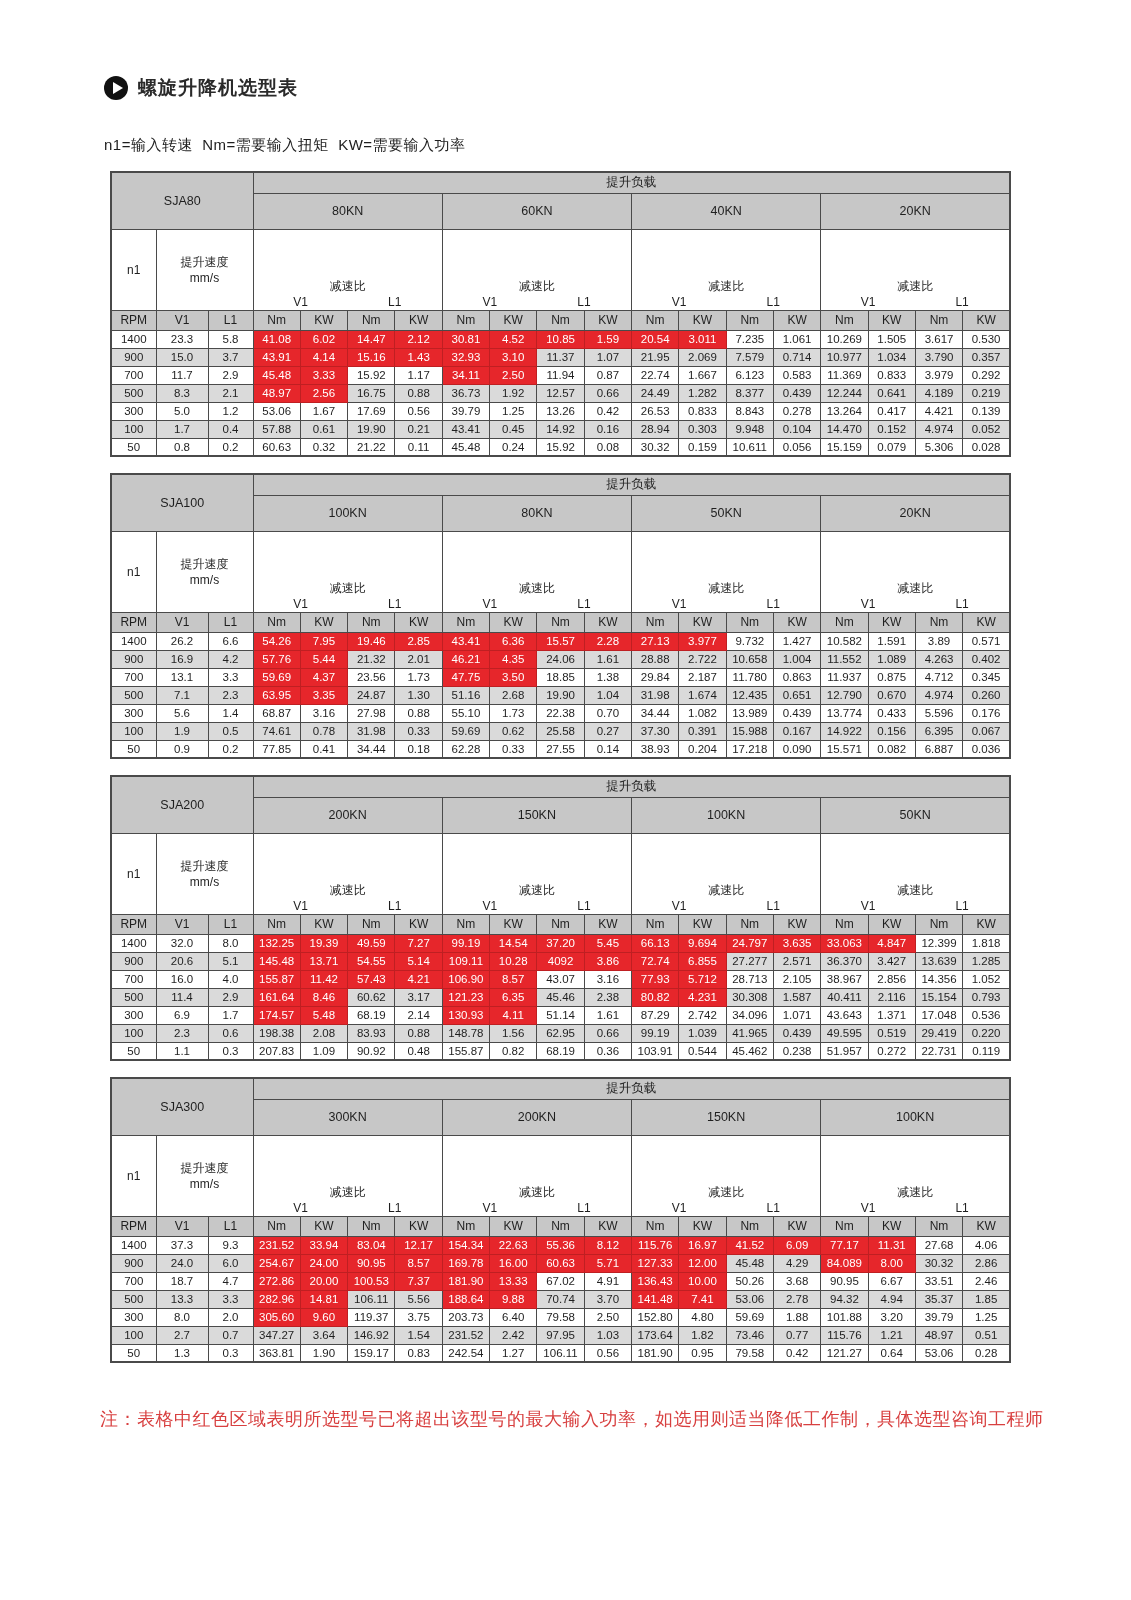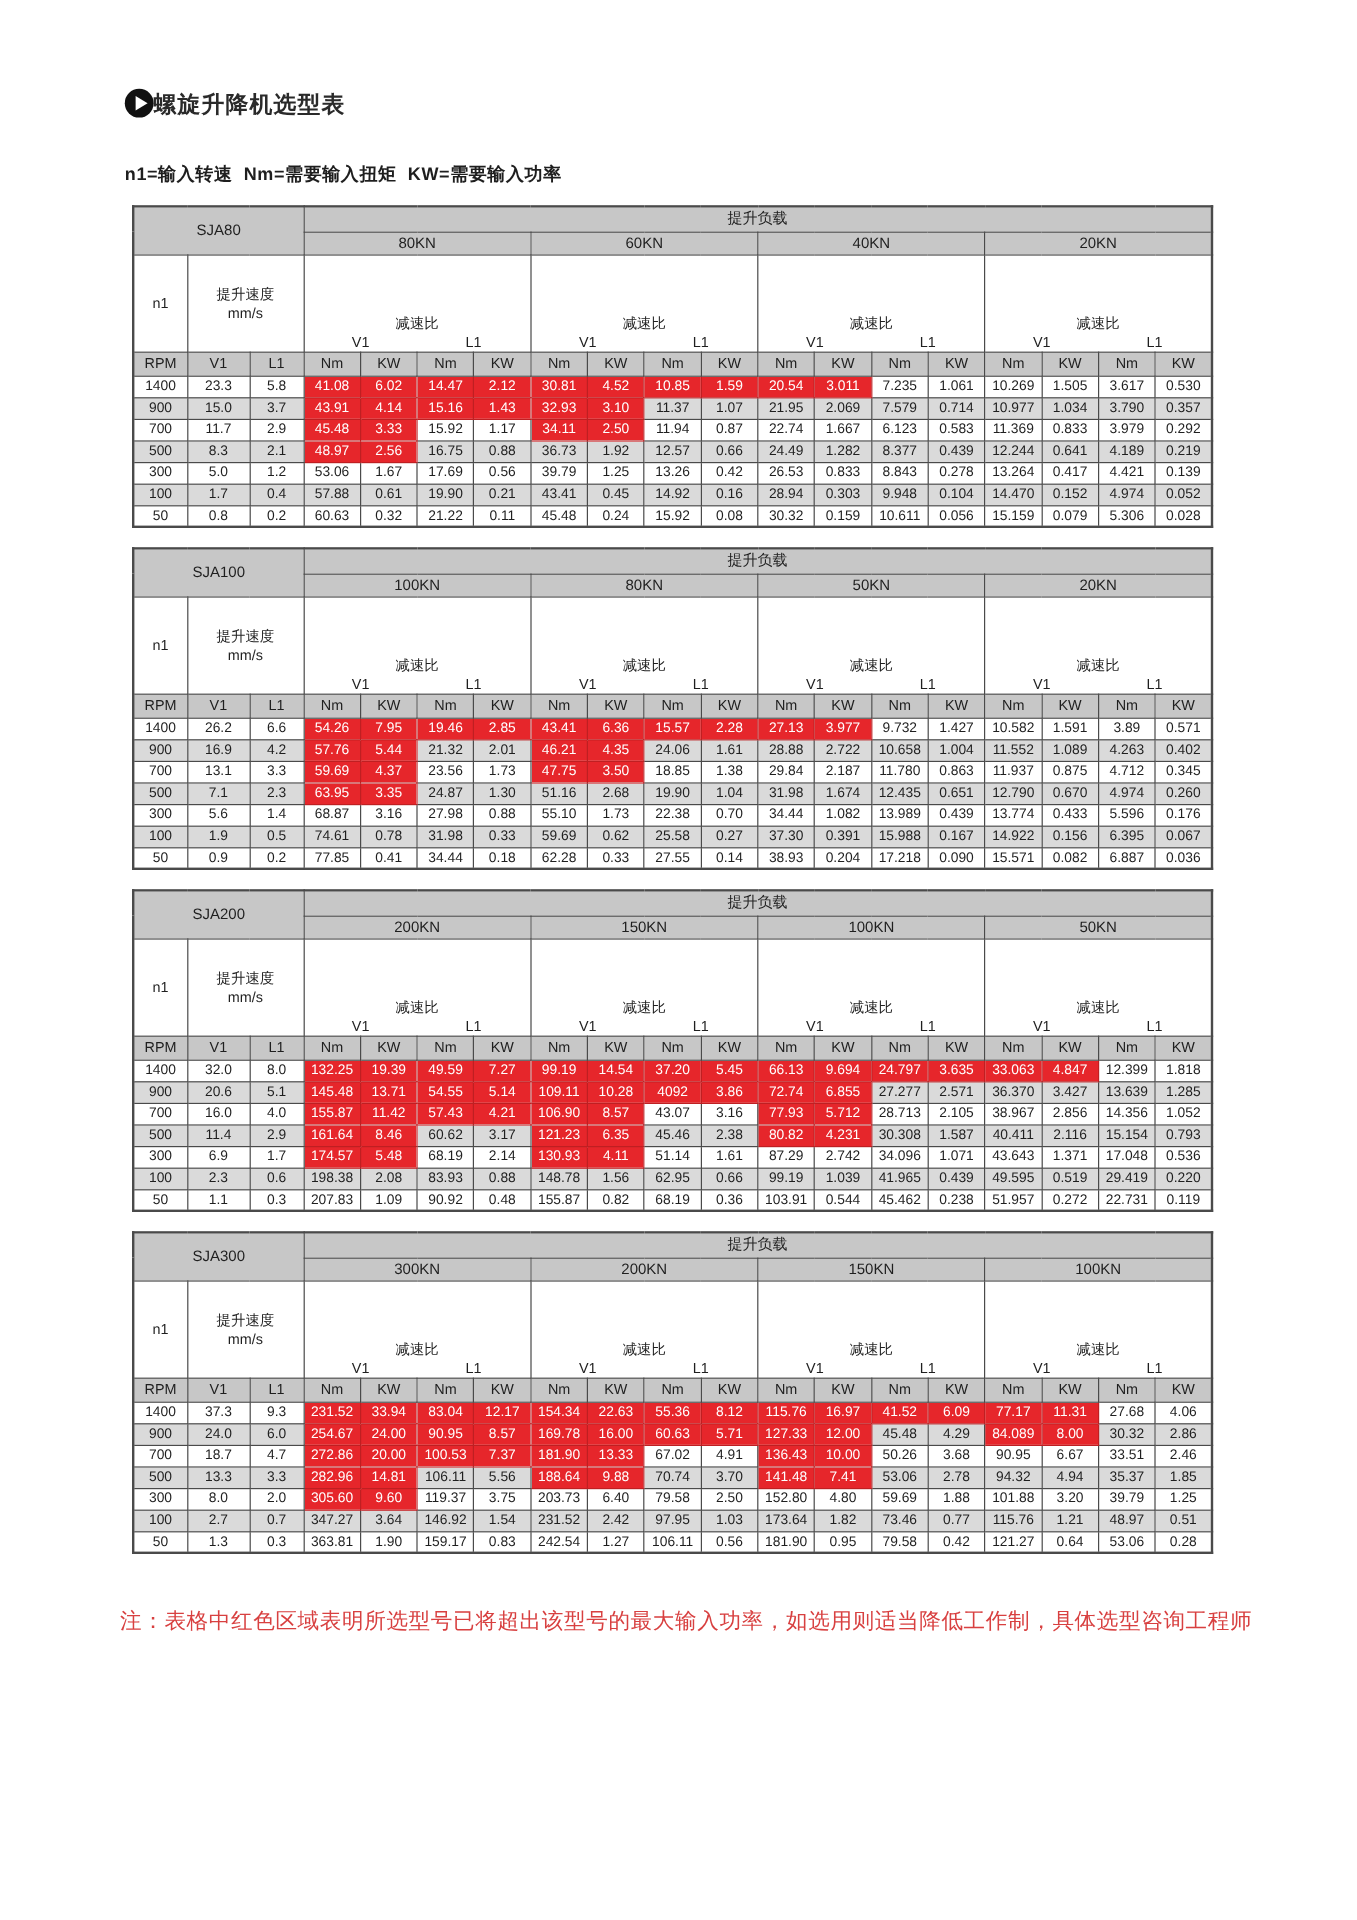--- a/index.html
+++ b/index.html
@@ -5,44 +5,44 @@
   :root{
     --red:#e6262b; --hdr:#c7c7c7; --alt:#dadada; --note:#d84040; --border:#4a4a4a;
   }
   *{box-sizing:border-box;}
   html,body{margin:0;padding:0;}
   body{
     width:1131px;height:1600px;background:#ffffff;
     font-family:"Liberation Sans","DejaVu Sans",sans-serif;color:#222;
   }
   .page{padding-top:74px;padding-left:104px;}
-  .title-row{display:flex;height:28px;}
+  .title-row{display:flex;align-items:center;gap:10px;height:28px;}
   .play-icon{
     width:24px;height:24px;border-radius:50%;background:#111;
     display:inline-flex;align-items:center;justify-content:center;flex:0 0 auto;
   }
   .play-icon .tri{
     width:0;height:0;margin-left:3px;
     border-top:6px solid transparent;border-bottom:6px solid transparent;
     border-left:10px solid #fff;
   }
   .title{font-size:19px;font-weight:bold;color:#2a2a2a;margin:0;letter-spacing:1px;}
-  .legend{margin-top:34px;font-size:15px;font-weight:bold;color:#1e1e1e;white-space:pre-wrap;letter-spacing:0.5px;}
+  .legend{margin-top:34px;font-size:15px;font-weight:normal;color:#1e1e1e;white-space:pre-wrap;letter-spacing:0.5px;}
   .tables{margin-top:16px;margin-left:6px;}
   table.sel{
     border-collapse:collapse;table-layout:fixed;width:901px;
     margin-bottom:16px;font-size:11.5px;color:#1f1f1f;
     border:2px solid var(--border);
   }
   table.sel td{
     border:1px solid var(--border);text-align:center;vertical-align:middle;
     padding:0;overflow:hidden;white-space:nowrap;
   }
   tr.rowA td{height:21px;font-size:12.5px;}
-  tr.rowB td{height:19px;font-size:12.5px;}
+  tr.rowB td{height:36px;font-size:12.5px;}
   tr.rowC td{height:44px;background:#fff;font-size:12px;}
   tr.rowD td{height:20px;font-size:12px;}
   tr.data td{height:18px;}
   td.hdr{background:var(--hdr);}
   td.model{background:var(--hdr);font-size:13px;}
   tr.data.alt td{background:var(--alt);}
   tr.data td.red{background:var(--red);color:#fff;border-color:#bf1f22;}
   td.ratio .rt{line-height:16px;padding-top:4px;margin-top:44px;}
   td.ratio .vl{display:flex;line-height:16px;}
   td.ratio .vl span{flex:1 1 50%;}

